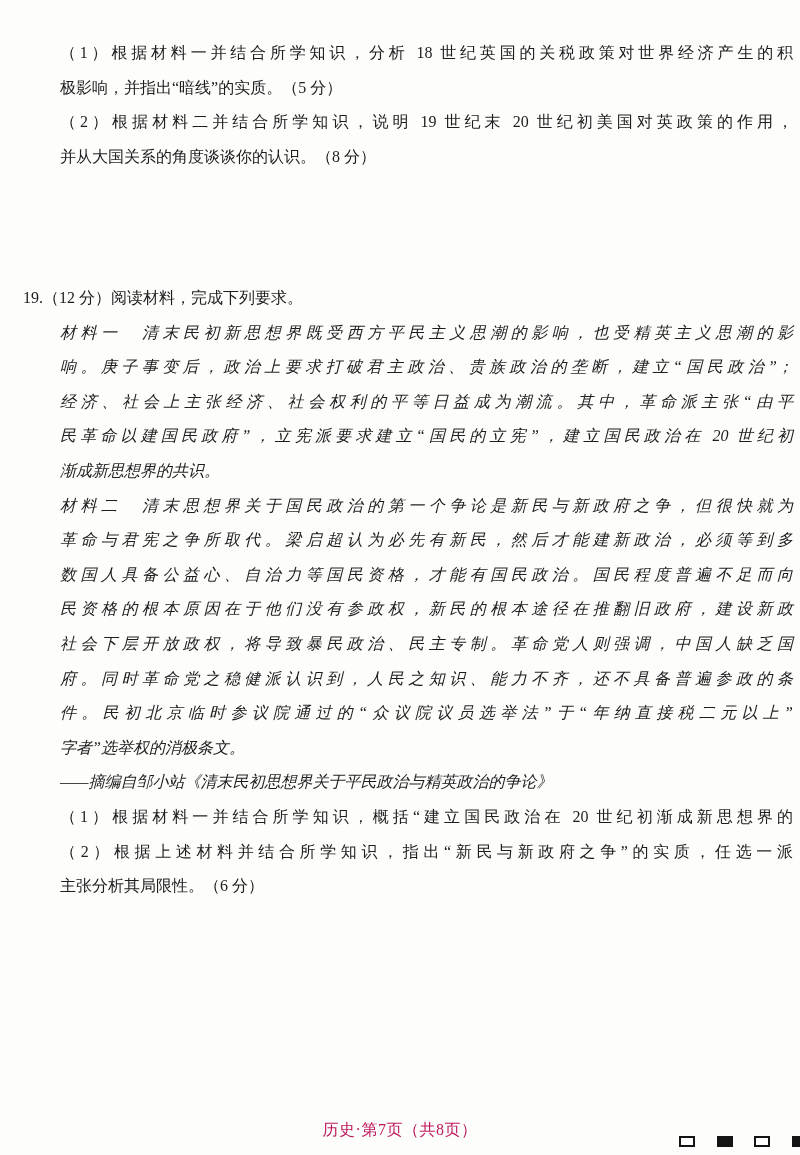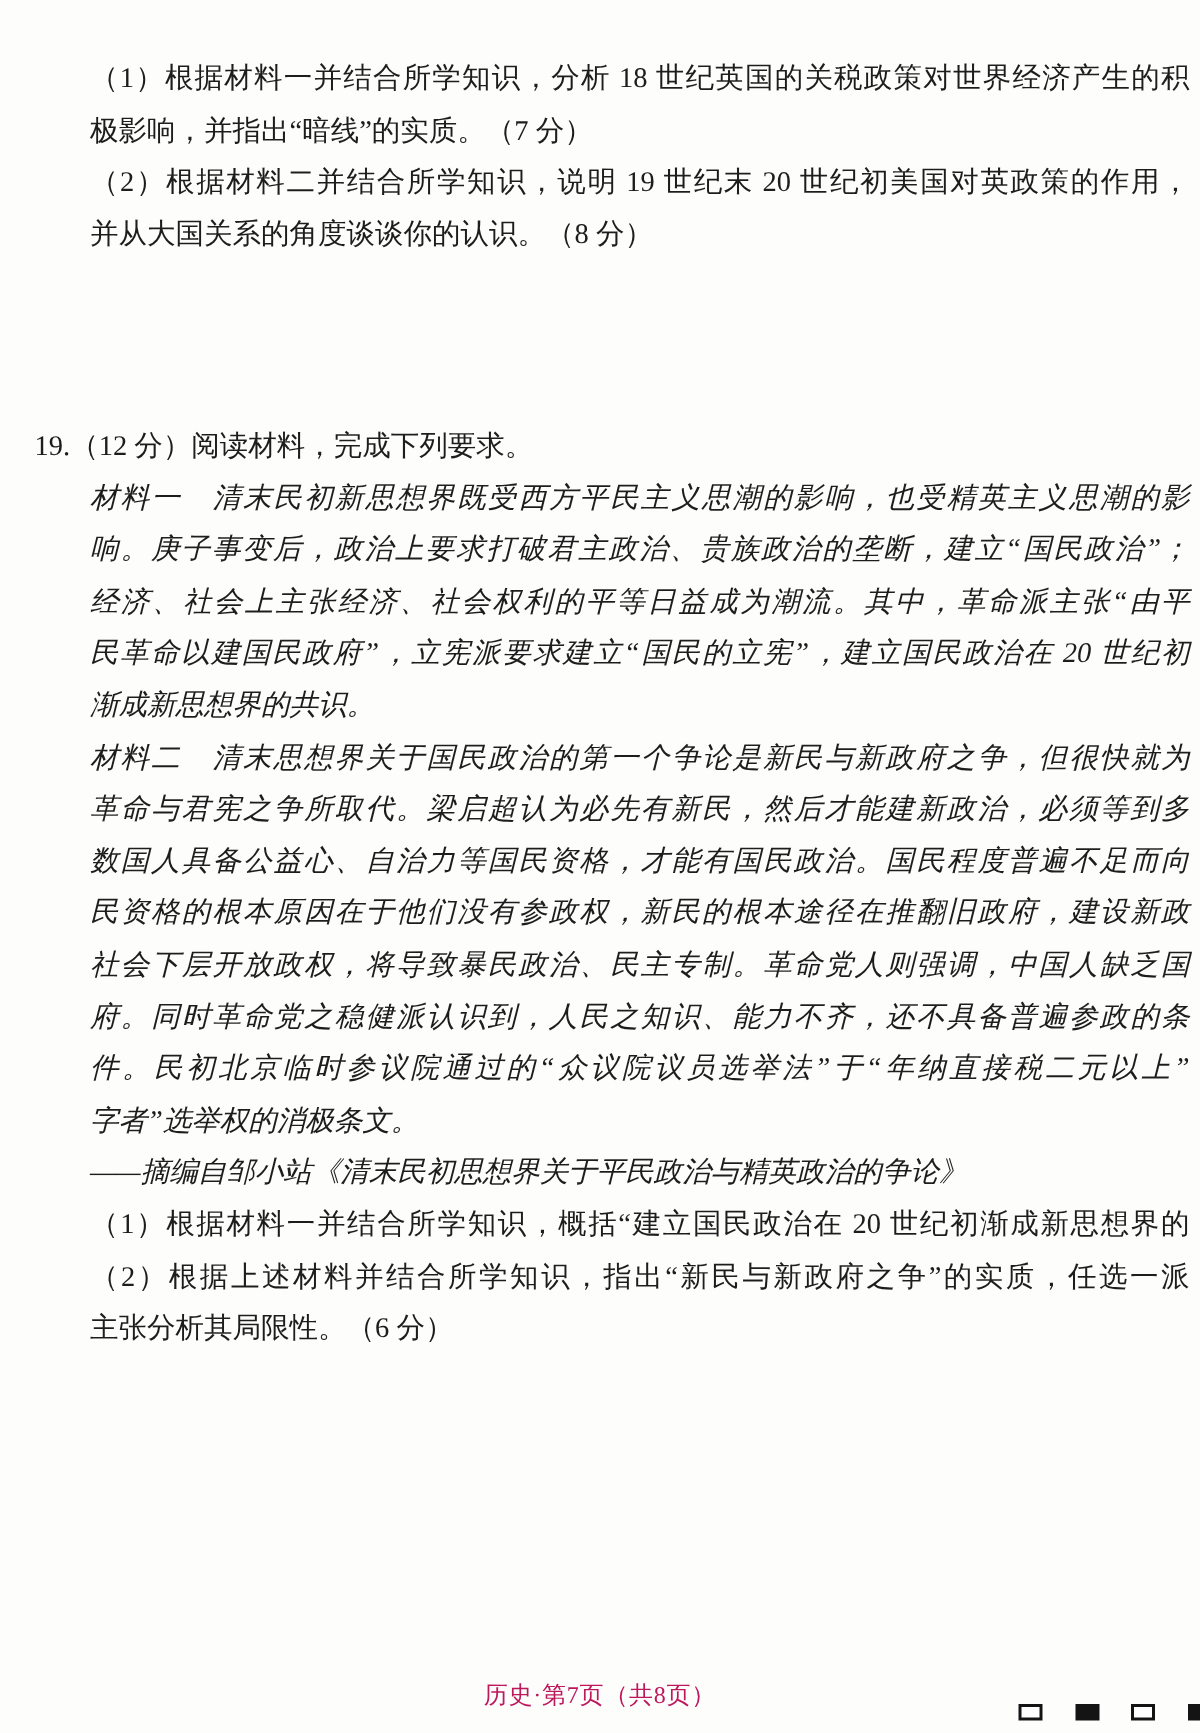--- a/index.html
+++ b/index.html
@@ -12,21 +12,21 @@
     height: 1155px;
     background: #fdfdfc;
     overflow: hidden;
     font-family: "Liberation Serif", "DejaVu Serif", serif;
     color: #1d1d1d;
   }
   .textcol {
     position: absolute;
     left: 60px;
     width: 733px;
-    font-size: 19px;
+    font-size: 16px;
     line-height: 34.6px;
   }
   #q18-block { top: 36px; }
   #q19-block { top: 281px; }
   .line {
     white-space: pre-wrap;
     text-align: left;
   }
   .line.justify {
     text-align: justify;
@@ -64,21 +64,21 @@
   }
   .mark.filled {
     background: #141414;
   }
 </style>
 </head>
 <body>
 
 <div class="textcol" id="q18-block">
     <div class="line justify">（1）根据材料一并结合所学知识，分析 18 世纪英国的关税政策对世界经济产生的积</div>
-    <div class="line left">极影响，并指出“暗线”的实质。（7 分）</div>
+    <div class="line left">极影响，并指出“暗线”的实质。（5 分）</div>
     <div class="line justify">（2）根据材料二并结合所学知识，说明 19 世纪末 20 世纪初美国对英政策的作用，</div>
     <div class="line left">并从大国关系的角度谈谈你的认识。（8 分）</div>
   </div>
 
 <div class="textcol" id="q19-block">
     <div class="line left hang">19.（12 分）阅读材料，完成下列要求。</div>
     <div class="line justify kai">材料一　清末民初新思想界既受西方平民主义思潮的影响，也受精英主义思潮的影</div>
     <div class="line justify kai">响。庚子事变后，政治上要求打破君主政治、贵族政治的垄断，建立“国民政治”；</div>
     <div class="line justify kai">经济、社会上主张经济、社会权利的平等日益成为潮流。其中，革命派主张“由平</div>
     <div class="line justify kai">民革命以建国民政府”，立宪派要求建立“国民的立宪”，建立国民政治在 20 世纪初</div>

